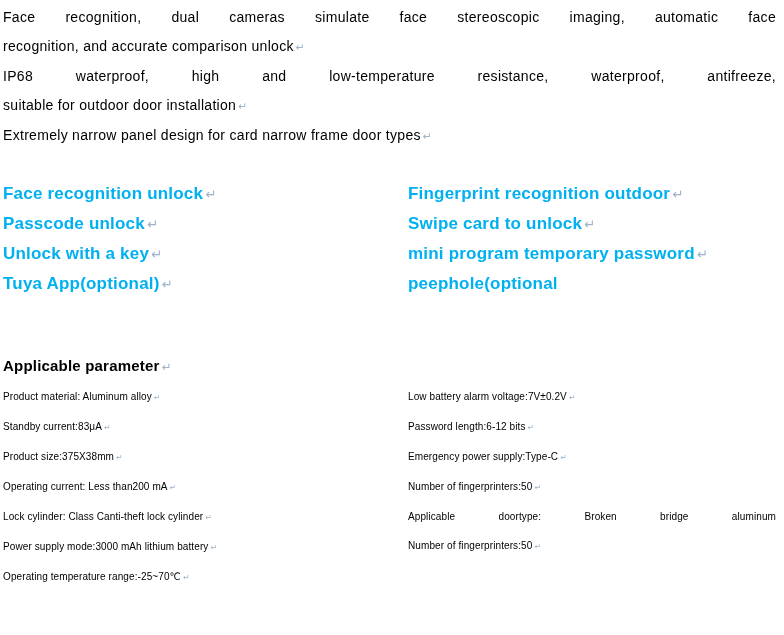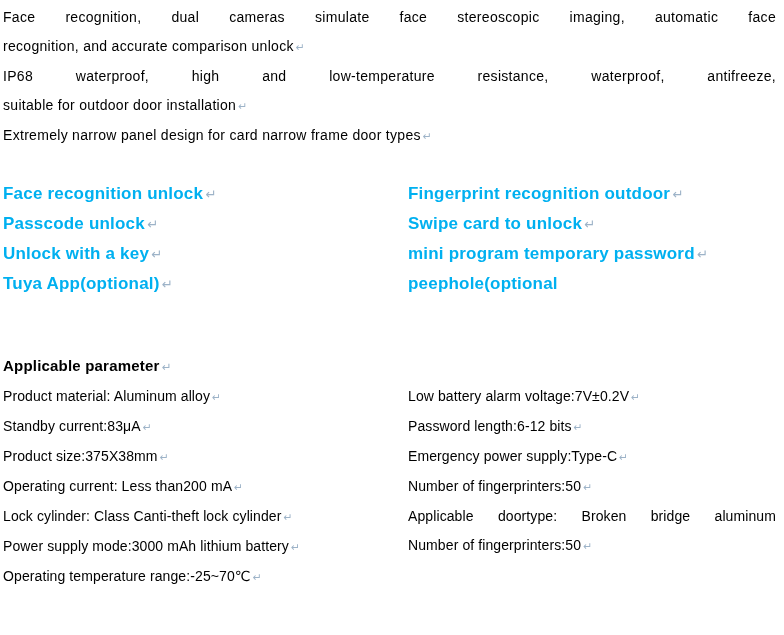--- a/index.html
+++ b/index.html
@@ -45,21 +45,21 @@
   .features { margin-top: 28px; }
   .feature-line {
     font-size: 17px;
     font-weight: bold;
     color: var(--feature-blue, #00B0F0);
     line-height: 29px;
     letter-spacing: 0.2px;
   }
 
   .spec-line {
-    font-size: 14px;
+    font-size: 10px;
     line-height: 29px;
     letter-spacing: 0.1px;
   }
 </style>
 </head>
 <body>
 
 <div class="page">
 
 

